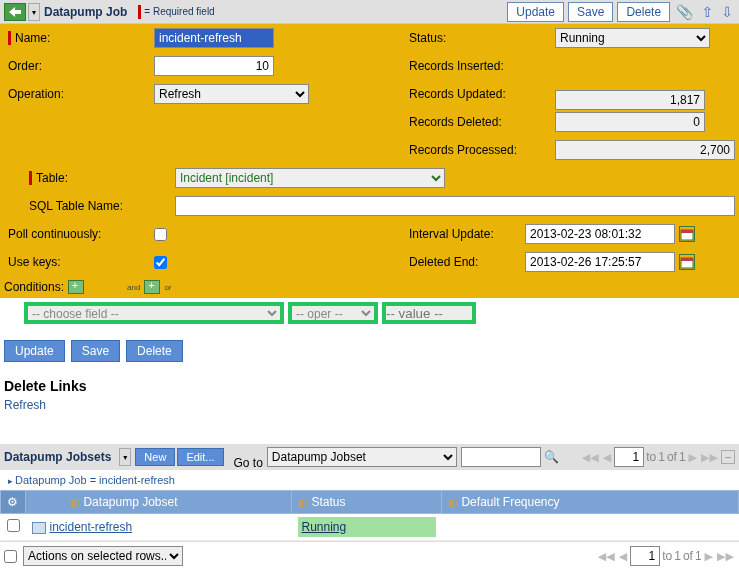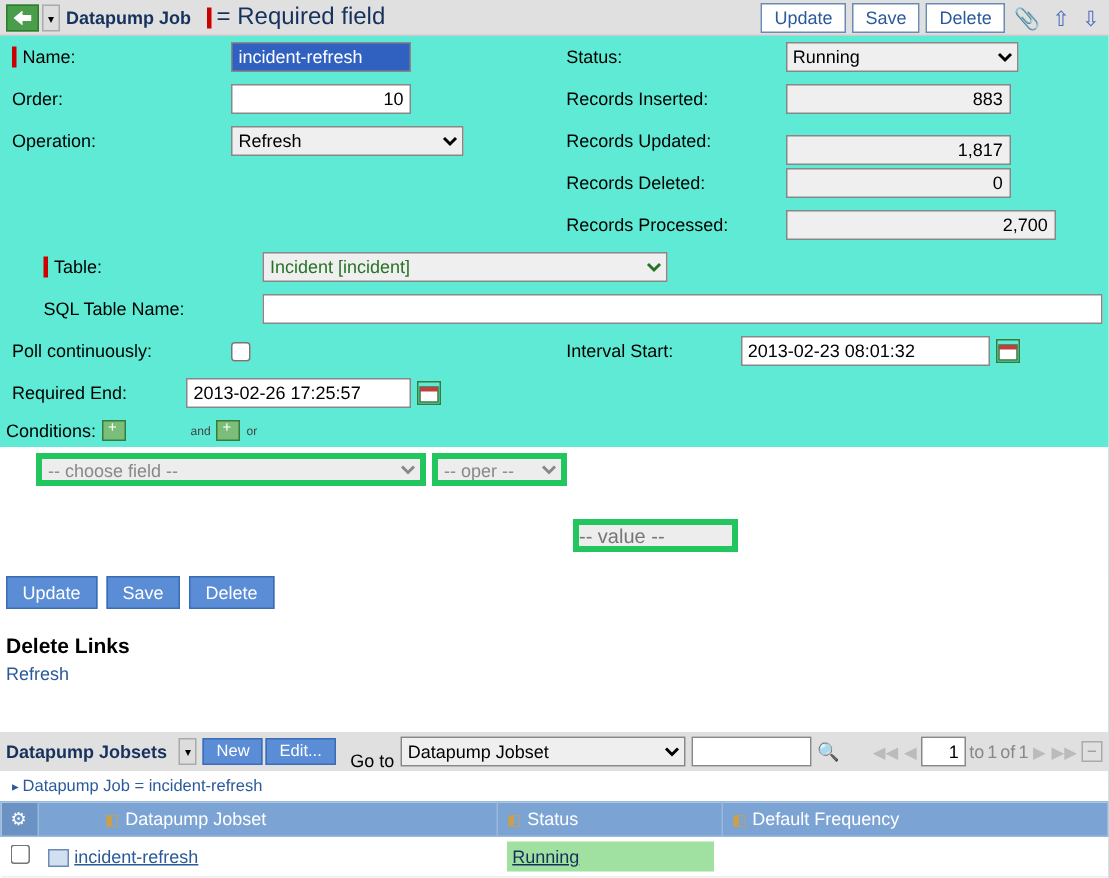--- a/index.html
+++ b/index.html
@@ -3,26 +3,26 @@
 <meta charset="utf-8">
 <style>
   * { box-sizing: border-box; margin: 0; padding: 0; }
   body { font-family: Arial, sans-serif; font-size: 12px; width: 739px; background: #fff; color: #000; }
   
   .header-bar { background: #e0e0e0; height: 24px; display: flex; align-items: center; padding: 0 4px; border-bottom: 1px solid #ccc; }
   .back-btn { background: #4a9d4a; color: #fff; width: 22px; height: 18px; display: inline-flex; align-items: center; justify-content: center; border: 1px solid #2a7d2a; margin-right: 2px; cursor: pointer; }
   .dropdown-arrow { display: inline-block; width: 12px; height: 18px; background: #ddd; border: 1px solid #aaa; text-align: center; cursor: pointer; font-size: 8px; line-height: 18px; margin-right: 4px; }
   .header-title { font-weight: bold; color: #16325c; margin-right: 8px; }
   .req-bar { display: inline-block; width: 3px; height: 14px; background: #c00; margin: 0 3px; vertical-align: middle; }
-  .req-text { color: #16325c; font-size: 16px; }
+  .req-text { color: #16325c; font-size: 10px; }
   .header-actions { margin-left: auto; display: flex; gap: 4px; align-items: center; }
   .hdr-btn { background: #fff; border: 1px solid #6a8bb5; color: #2a5a9a; padding: 2px 8px; cursor: pointer; font-size: 12px; }
   .hdr-icon { color: #6a8bb5; cursor: pointer; font-size: 14px; padding: 0 2px; }
   
-  .form-grid { display: grid; grid-template-columns: 1fr 1fr; gap: 0; background: #5eead4; }
+  .form-grid { display: grid; grid-template-columns: 1fr; gap: 0; background: #eab308; }
   .form-row { display: flex; align-items: center; height: 28px; padding: 2px 4px; }
   .full-row { grid-column: 1 / span 2; padding-left: 25px; }
   .label-cell { width: 150px; padding-left: 4px; display: flex; align-items: center; }
   .req-mark { display: inline-block; width: 3px; height: 14px; background: #c00; margin-right: 4px; }
   .value-cell { flex: 1; display: flex; align-items: center; }
   .text-input { border: 1px solid #888; height: 20px; padding: 1px 4px; font-family: inherit; font-size: 12px; }
   .text-right { text-align: right; }
   .highlight { background: #3060c0; color: #fff; }
   select { border: 1px solid #888; height: 20px; font-family: inherit; font-size: 12px; }
   input[type=checkbox] { cursor: pointer; }
@@ -118,23 +118,20 @@
         <span>Order:</span>
       </div>
     <div class="value-cell">
         <input class="text-input text-right" style="width: 120px;" value="10">
       </div>
   </div>
   <div class="form-row">
     <div class="label-cell">
         <span>Records Inserted:</span>
       </div>
-    <div class="value-cell">
-        <input class="text-input text-right" style="width: 150px; background: rgb(239, 239, 239);" readonly="" value="883">
-      </div>
   </div>
 
   <div class="form-row">
     <div class="label-cell">
         <span>Operation:</span>
       </div>
     <div class="value-cell">
         <select style="width:155px;"><option>Refresh</option></select>
       </div>
   </div>
@@ -189,36 +186,44 @@
   <div class="form-row">
     <div class="label-cell">
         <span>Poll continuously:</span>
       </div>
     <div class="value-cell">
         <input type="checkbox" style="">
       </div>
   </div>
   <div class="form-row">
     <div class="label-cell" style="width:120px;">
-        <span>Interval Start:</span>
-      </div>
-    <div class="value-cell">
-        <input class="text-input" style="width: 166px;" value="2013-02-23 08:01:32">
+        <span>Interval Update:</span>
+      </div>
+    <div class="value-cell">
+        <input class="text-input" style="width: 150px;" value="2013-02-23 08:01:32">
         <span class="cal-icon">
           <svg width="14" height="14" viewBox="0 0 14 14">
             <rect x="1" y="3" width="12" height="10" fill="#fff" stroke="#3a7a3a"></rect>
             <rect x="1" y="3" width="12" height="3" fill="#c04040"></rect>
           </svg>
         </span>
       </div>
   </div>
 
   <div class="form-row">
+    <div class="label-cell">
+        <span>Use keys:</span>
+      </div>
+    <div class="value-cell">
+        <input type="checkbox" checked="" style="">
+      </div>
+  </div>
+  <div class="form-row">
     <div class="label-cell" style="width:120px;">
-        <span>Required End:</span>
+        <span>Deleted End:</span>
       </div>
     <div class="value-cell">
         <input class="text-input" style="width: 150px;" value="2013-02-26 17:25:57">
         <span class="cal-icon">
           <svg width="14" height="14" viewBox="0 0 14 14">
             <rect x="1" y="3" width="12" height="10" fill="#fff" stroke="#3a7a3a"></rect>
             <rect x="1" y="3" width="12" height="3" fill="#c04040"></rect>
           </svg>
         </span>
       </div>
@@ -228,21 +233,21 @@
     <span>Conditions:</span>
     <span class="cond-icon"></span>
       <span style="font-size:8px;color:#444;margin-left:39px;">and</span>
     <span class="cond-icon"></span>
       <span style="font-size:8px;color:#444;text-align:center;">or</span>
   </div>
 
   <div class="filter-row">
     <select style="width:260px;"><option>-- choose field --</option></select>
     <select style="width:90px;"><option>-- oper --</option></select>
-    <input style="width: 110px; margin-top: 44px;" placeholder="-- value --">
+    <input style="width: 94px;" placeholder="-- value --">
   </div>
 </div>
 
 
 <div class="btn-row">
   <button class="action-btn">Update</button>
   <button class="action-btn">Save</button>
   <button class="action-btn">Delete</button>
 </div>
 
@@ -273,21 +278,21 @@
     <span class="sq-icon">–</span>
   </div>
 </div>
 
 <div class="breadcrumb">Datapump Job = incident-refresh</div>
 
 <table class="table">
   <tbody>
       <tr>
     <th class="gear"><span style="color:#fff;">⚙</span></th>
-    <th style="width:306px;padding-left:44px;"><span class="cube-icon">◧</span><span>Datapump Jobset</span></th>
+    <th style="width:266px;padding-left:44px;"><span class="cube-icon">◧</span><span>Datapump Jobset</span></th>
     <th style="width:150px;"><span class="cube-icon">◧</span><span>Status</span></th>
     <th><span class="cube-icon">◧</span><span>Default Frequency</span></th>
   </tr>
   <tr>
     <td class="chk"><input type="checkbox" style=""></td>
     <td><span class="doc-icon"></span><a class="record-link">incident-refresh</a></td>
     <td><span class="status-running" style="padding:3px 60px 3px 4px;display:inline-block;width:100%;">Running</span></td>
     <td></td>
   </tr>
 </tbody>

